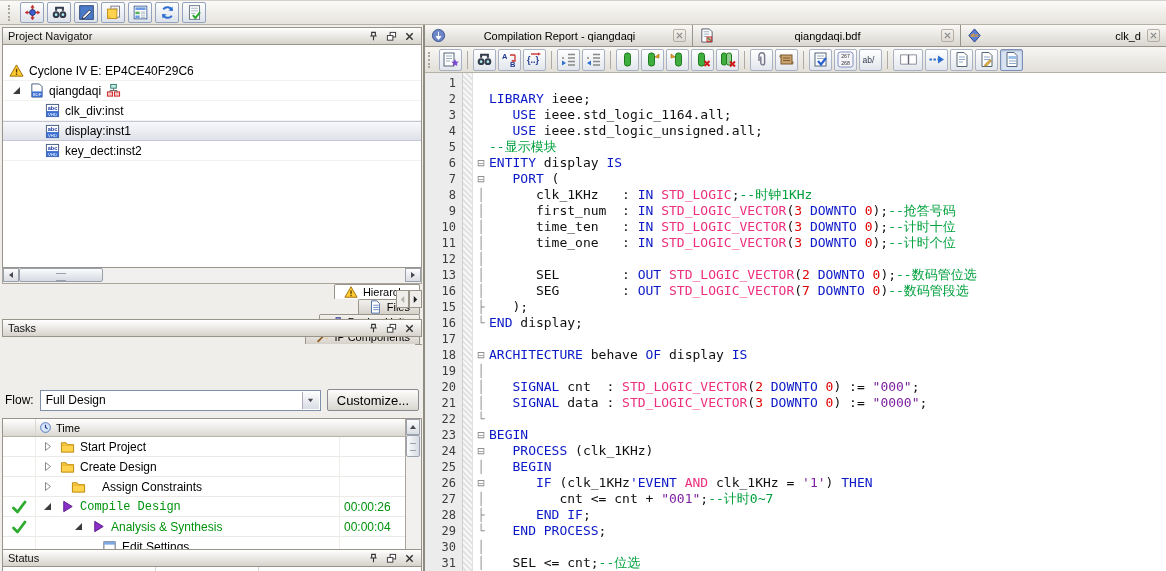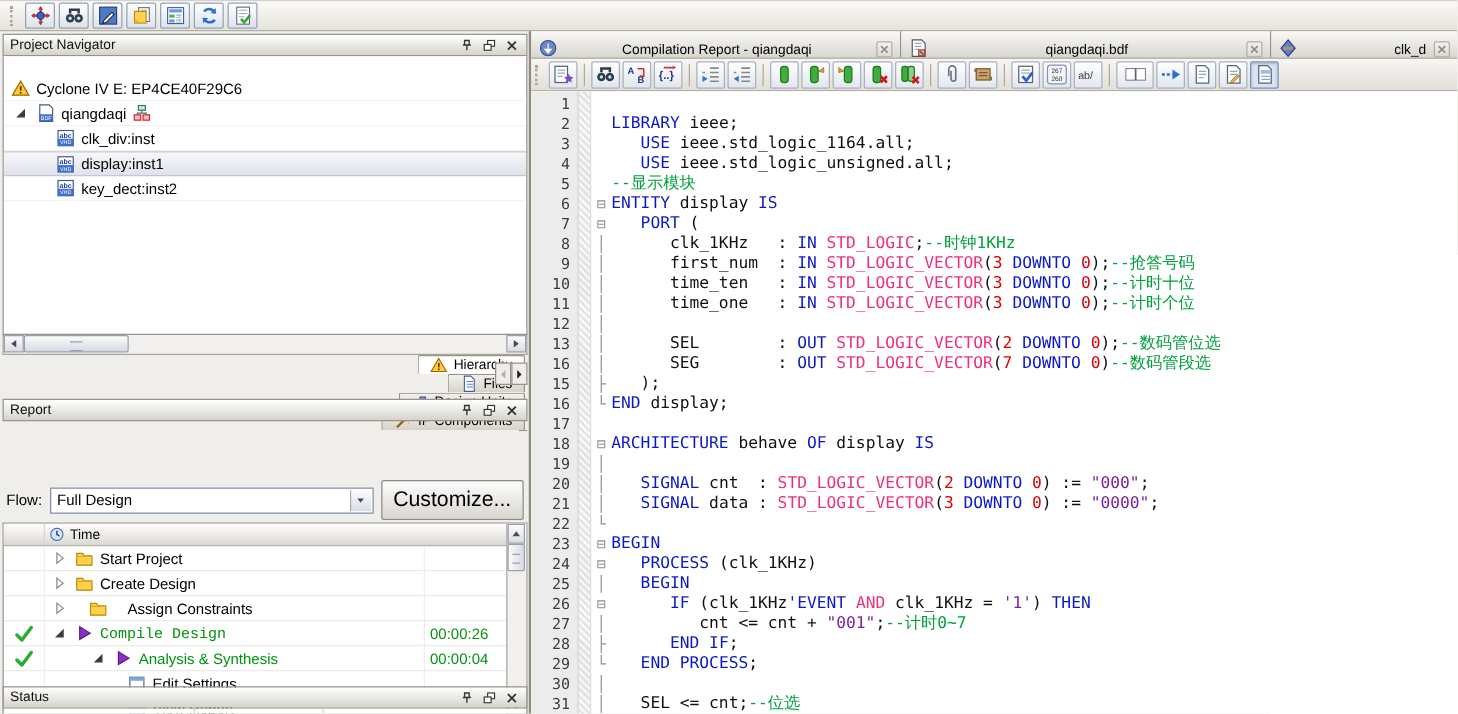--- a/index.html
+++ b/index.html
@@ -61,21 +61,21 @@
 
   
   #tasks { position:absolute; left:2px; top:318px; width:420px; }
   #flow-row { height:30px; display:flex; align-items:center; gap:6px; padding:0 3px;margin-top:48px; }
   #flow-label { font-size:12px; }
   #flow-select { flex:1; height:21px; border:1px solid #7f8fa8; background:#fff; display:flex;
     align-items:center; font-size:12px; padding-left:5px; position:relative; }
   #flow-select .dd { position:absolute; right:1px; top:1px; bottom:1px; width:17px;
     background:linear-gradient(#fdfdfd,#d8dce4); border-left:1px solid #aab; display:flex; align-items:center; justify-content:center; }
   #flow-select .dd svg { width:9px; height:7px; }
-  .btn { height:32px; padding:0 9px; font-size:17px; border:1px solid #8a8a90; border-radius:2px;
+  .btn { height:22px; padding:0 9px; font-size:13px; border:1px solid #8a8a90; border-radius:2px;
     background:linear-gradient(#fdfdfc,#d9d6cf); }
 
   #task-table { border:1px solid #98948a; background:#fff; position:relative; height:156px; margin-top:3px; }
   #tt-head { height:18px; display:flex; background:linear-gradient(#ffffff,#dbd8d1); border-bottom:1px solid #b7b3a9; font-size:11px; }
   .tt-c1 { width:33px; border-right:1px solid #d9d6cf; flex:none; }
   .tt-c2 { width:304px; border-right:1px solid #d9d6cf; flex:none; display:flex; align-items:center; justify-content:center; }
   .tt-c3 { flex:1; display:flex; align-items:center; gap:4px; padding-left:3px; overflow:hidden; }
   .tt-c3 .icon svg { width:13px; height:13px; display:block; }
   #tt-rows { height:137px; overflow:hidden; }
   .trow { height:20px; display:flex; font-size:12px; border-bottom:1px solid #eceae6; }
@@ -98,21 +98,21 @@
   #status { position:absolute; left:2px; top:548px; width:420px; }
   #status-strip { height:5px; background:#fff; border:1px solid #98948a; border-top:none; position:relative; }
   #status-strip i { position:absolute; top:0; bottom:0; width:1px; background:#d9d6cf; }
 
   
   #vsplit { position:absolute; left:423px; top:24px; width:2px; height:547px; background:#8f8b81; }
 
   
   #editor { position:absolute; left:425px; top:24px; width:741px; height:547px; display:flex; flex-direction:column; }
   #etabbar { height:22px; background:#ccc9c1; display:flex; flex:none; border-bottom:1px solid #98948a; }
-  .etab { width:296px; flex:none; display:flex; align-items:flex-end; gap:6px; padding:0 6px; font-size:11px;
+  .etab { width:268px; flex:none; display:flex; align-items:center; gap:6px; padding:0 6px; font-size:11px;
     background:linear-gradient(#faf9f6,#d9d6cf); border-right:1px solid #98948a; }
   .etab:last-child { width:auto; flex:1; border-right:none; }
   .etab .icon svg { width:15px; height:15px; display:block; }
   .etab .lbl { flex:1; text-align:center; white-space:nowrap; overflow:hidden; }
   .etab:last-child .lbl { text-align:right; direction:ltr; }
   .eclose { width:13px; height:13px; flex:none; border:1px solid #b3afa5; border-radius:2px;
     background:linear-gradient(#f4f2ee,#ddd9d1); display:flex; align-items:center; justify-content:center; }
   .eclose svg { width:7px; height:7px; }
 
   #etoolbar { height:26px; flex:none; display:flex; align-items:center; gap:2px; padding-left:3px;
@@ -357,21 +357,21 @@
             <svg viewBox="0 0 8 10">
               <path d="M2 1l4 4-4 4z" fill="#222"></path>
             </svg>
           </span>
       </span>
     </div>
   </div>
 
   <div id="tasks">
     <div class="panel-hdr">
-      <span>Report</span>
+      <span>Tasks</span>
       <span class="hdr-btns">
         <span class="hdr-btn">
             <svg viewBox="0 0 12 12">
               <path d="M4 1.5h4v4H4zM2.5 5.5h7M6 5.5V10" stroke="#333" fill="none" stroke-width="1.2"></path>
             </svg>
           </span>
         <span class="hdr-btn">
             <svg viewBox="0 0 12 12">
               <rect x="4.5" y="1.5" width="6" height="5" fill="#fff" stroke="#333"></rect>
               <rect x="1.5" y="5" width="6" height="5" fill="#fff" stroke="#333"></rect>

